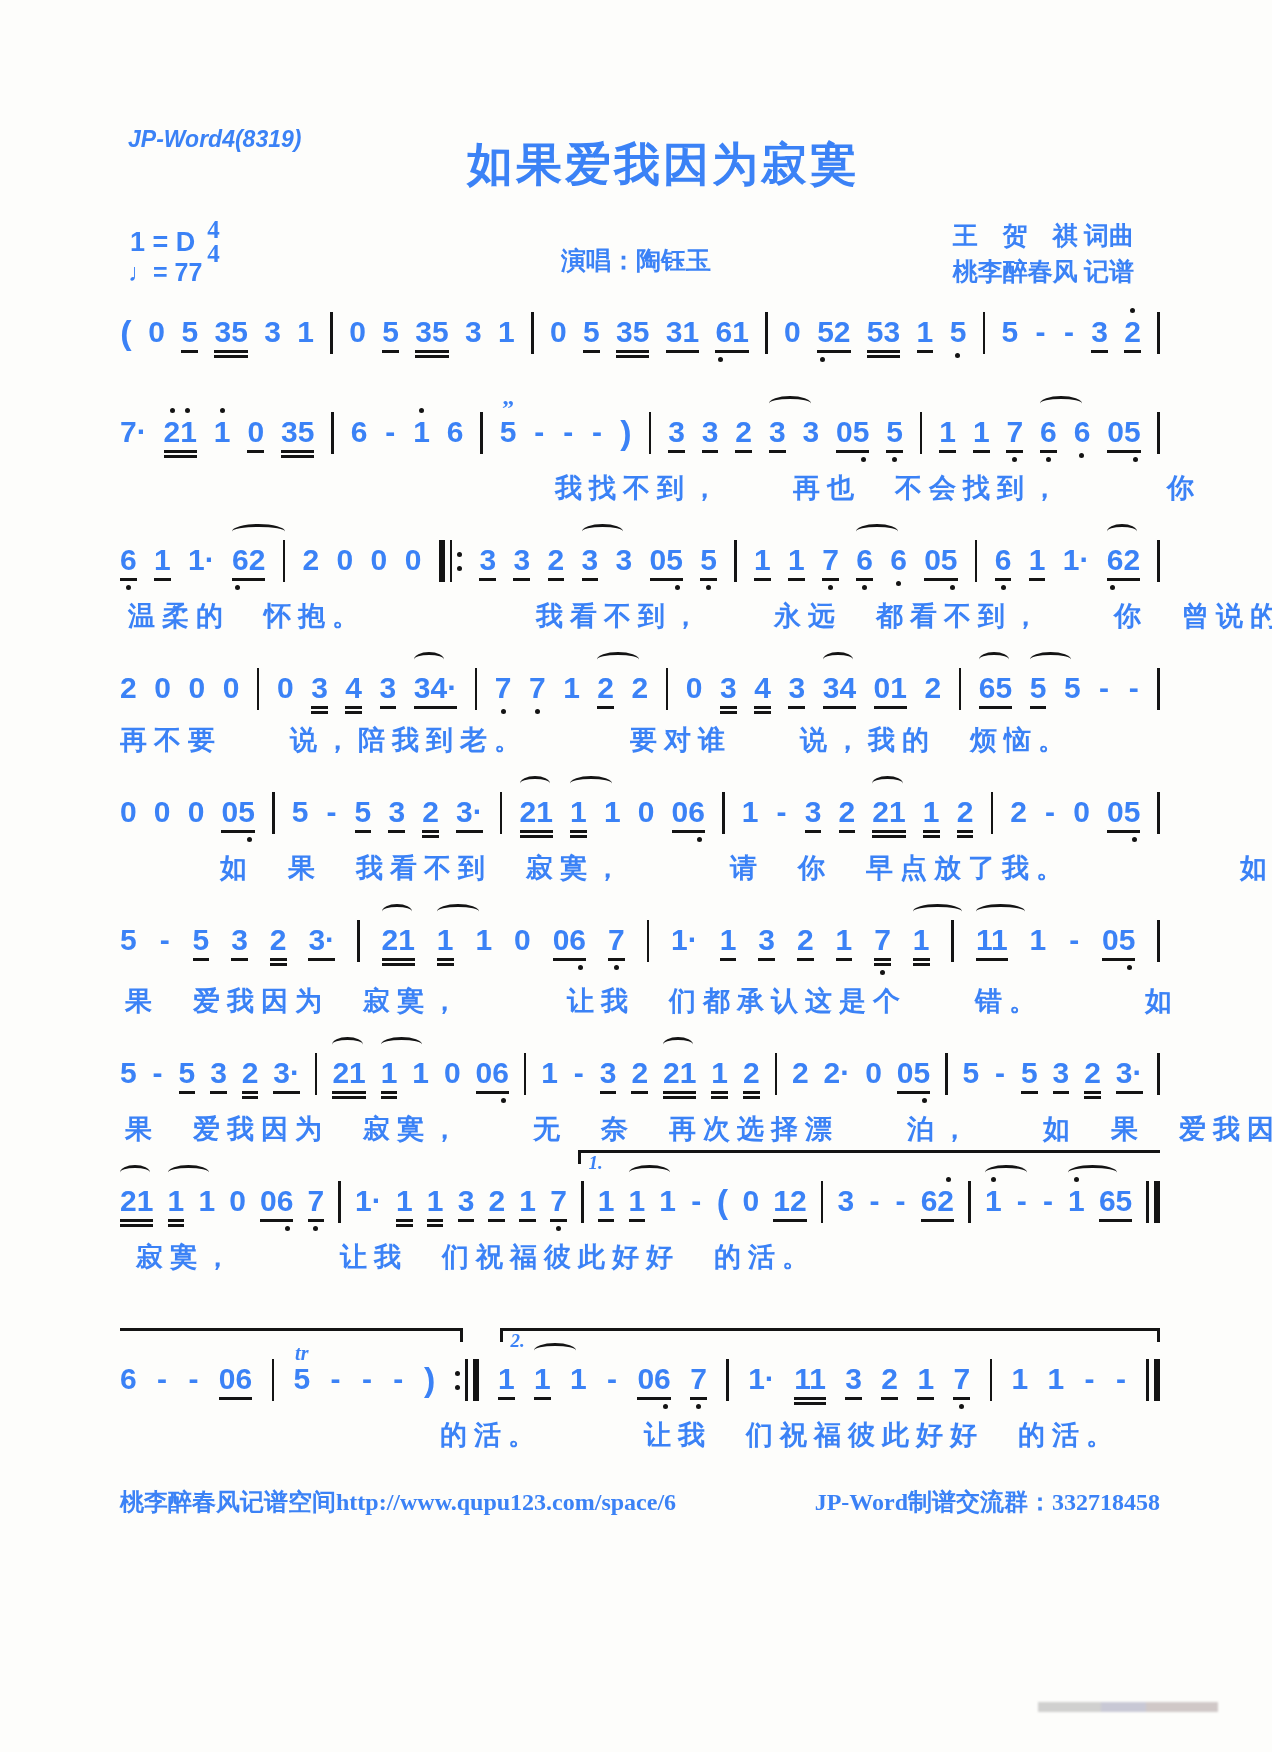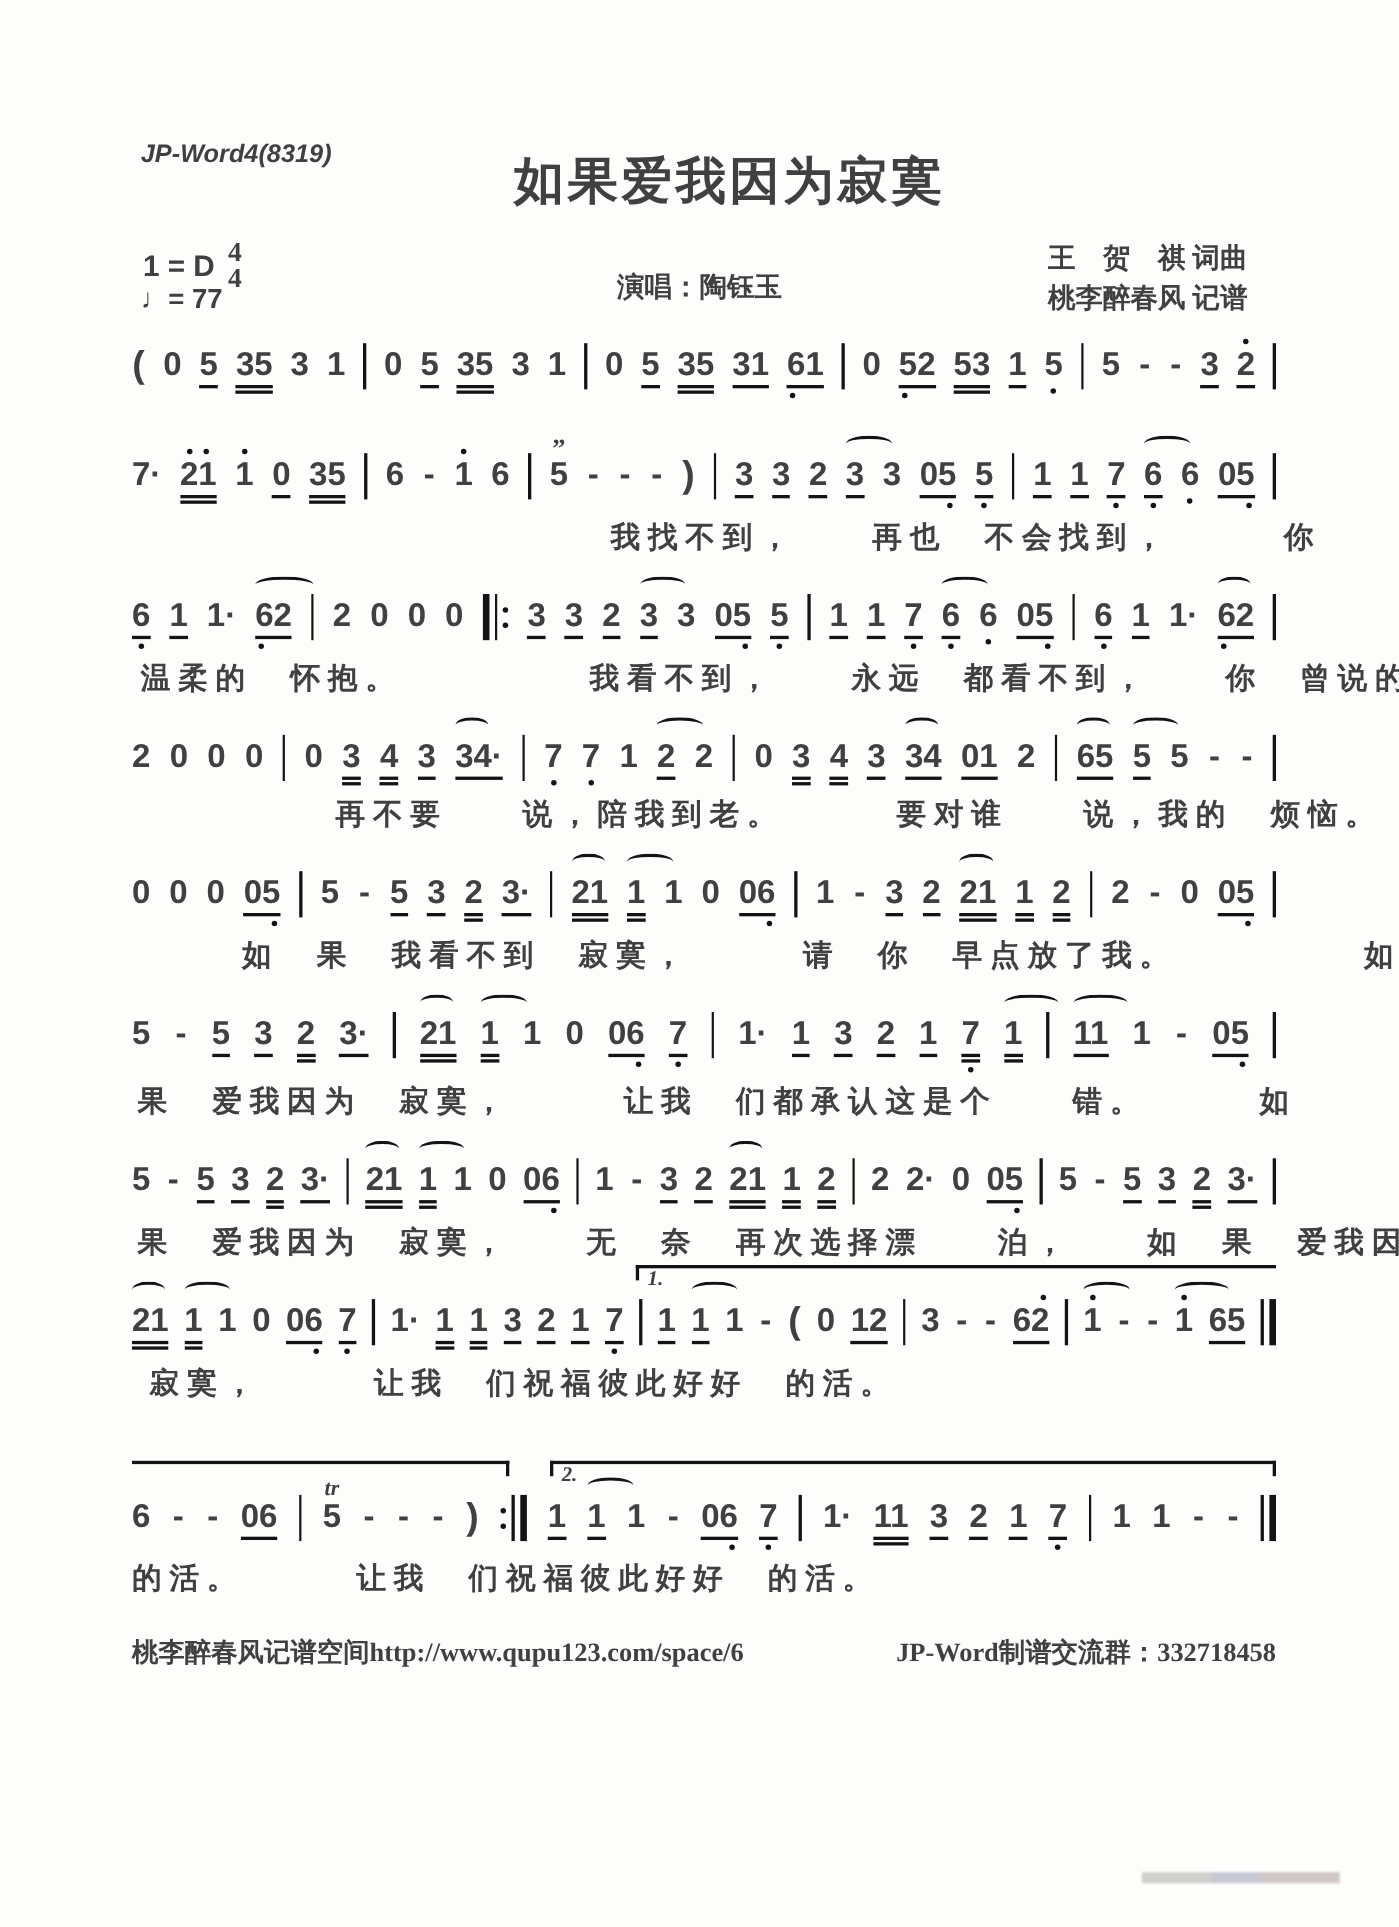--- a/index.html
+++ b/index.html
@@ -1,17 +1,17 @@
 <!DOCTYPE html>
 <html><head>
 <meta charset="utf-8">
 <style>
   html,body{margin:0;padding:0;background:#e8e8e8;}
   .page{position:relative;width:1272px;height:1752px;background:#fdfdfb;margin:0 auto;
-        font-family:"Liberation Sans",sans-serif;color:#404040;overflow:hidden;}
+        font-family:"Liberation Sans",sans-serif;color:#3b82f6;overflow:hidden;}
   .brand{position:absolute;left:128px;top:126px;font-style:italic;font-weight:bold;font-size:23px;}
   .title{position:absolute;left:0;top:134px;width:100%;text-align:center;
          font-family:"Liberation Serif",serif;font-weight:bold;font-size:46px;letter-spacing:3px;padding-left:27px;}
   .keyblock{position:absolute;left:130px;top:218px;display:flex;align-items:center;font-weight:bold;font-size:27px;}
   .timesig{display:inline-flex;flex-direction:column;align-items:center;margin-left:12px;
            font-family:"Liberation Serif",serif;font-weight:bold;font-size:25px;line-height:24px;}
   .tempo{position:absolute;left:128px;top:258px;font-weight:bold;font-size:25px;}
   .singer{position:absolute;left:0;top:228px;width:100%;text-align:center;font-size:25px;font-weight:bold;
           font-family:"Liberation Serif",serif;margin-top:16px;}
   .credits{position:absolute;right:138px;top:218px;text-align:right;font-size:25px;line-height:36px;
@@ -834,21 +834,21 @@
             <div class="txt">-</div>
           </div>
           <div class="tok">
             <div class="top"></div>
             <div class="txt">-</div>
           </div>
           <div class="bar">
             <div class="bl"></div>
           </div>
         </div>
-        <div class="lyr" style="margin-left: 185px; font-family: Liberation Serif, serif;">再不要　　说，陪我到老。　　　要对谁　　说，我的　烦恼。</div>
+        <div class="lyr" style=" font-family: Liberation Serif, serif;">再不要　　说，陪我到老。　　　要对谁　　说，我的　烦恼。</div>
       </div>
       <div class="mline">
         <div class="mrow">
           <div class="tok">
             <div class="top"></div>
             <div class="txt">0</div>
           </div>
           <div class="tok">
             <div class="top"></div>
             <div class="txt">0</div>
@@ -1783,21 +1783,21 @@
           </div>
           <div class="tok">
             <div class="top"></div>
             <div class="txt">-</div>
           </div>
           <div class="bar">
             <div class="bl"></div>
             <div class="bl blk"></div>
           </div>
         </div>
-        <div class="lyr" style="">的活。　　　让我　们祝福彼此好好　的活。</div>
+        <div class="lyr" style="margin-left: 320px;">的活。　　　让我　们祝福彼此好好　的活。</div>
       </div>
     </div>
 
   <div class="footer">
     <span>桃李醉春风记谱空间http://www.qupu123.com/space/6</span>
     <span>JP-Word制谱交流群：332718458</span>
   </div>
   <div class="wm"></div>
 </div>
 

